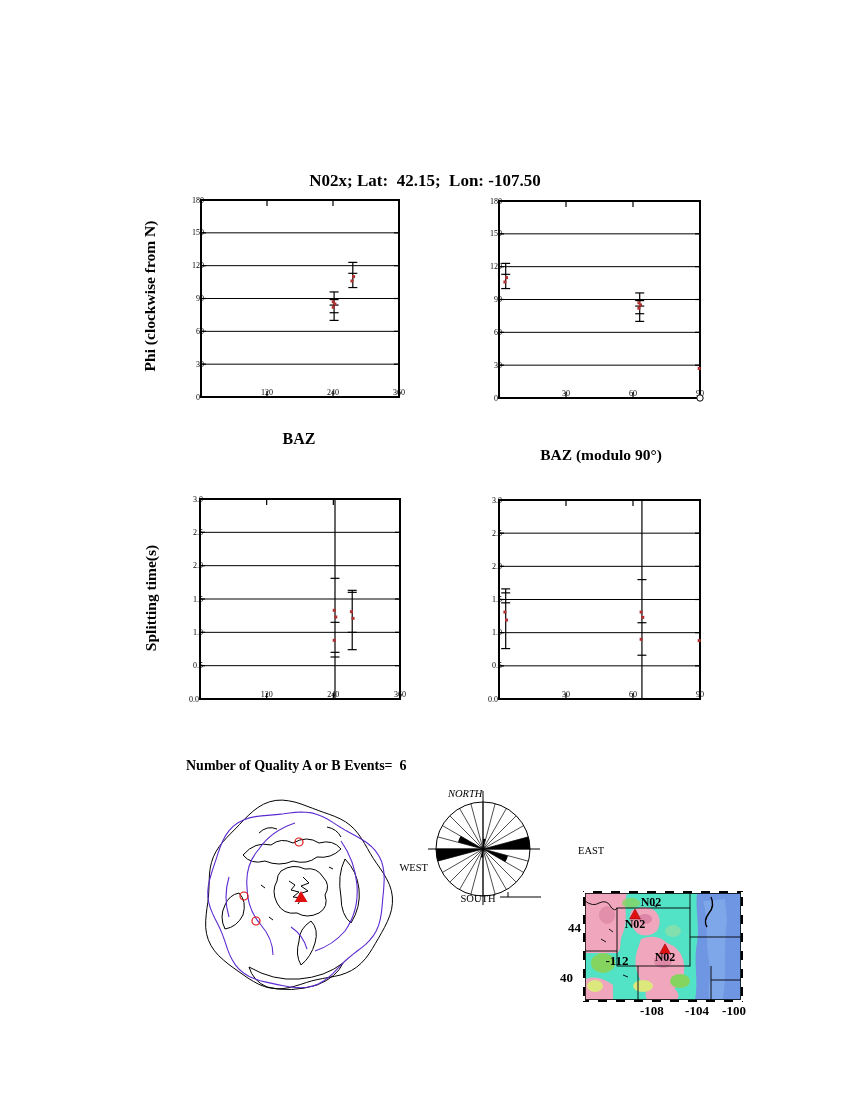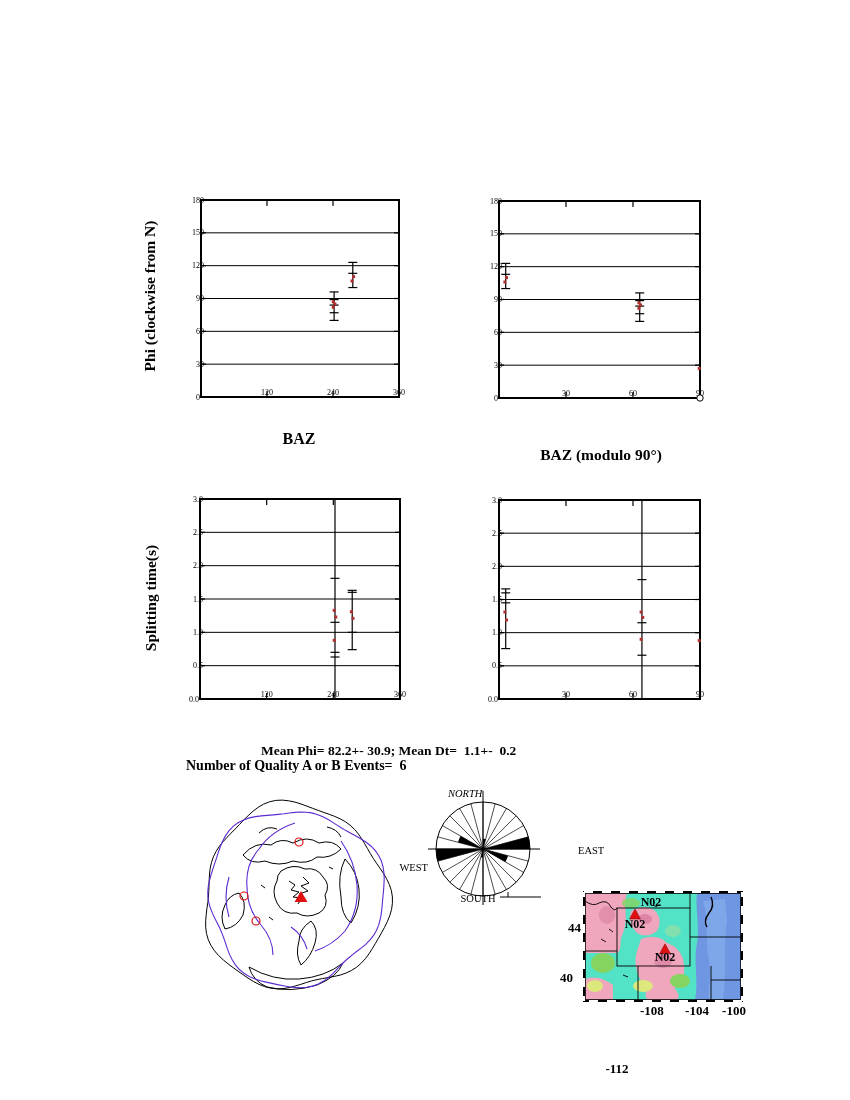--- a/index.html
+++ b/index.html
@@ -20,31 +20,32 @@
   #rose-south{left:448px;top:893px;width:60px;text-align:center;}
   #rose-west{left:376px;top:862px;width:52px;text-align:right;}
   #rose-east{left:532px;top:845px;width:52px;text-align:left;margin-left:46px;}
   .n02{font-size:12px;font-weight:bold;width:40px;text-align:center;}
   #map-n02-1{left:631px;top:895px;}
   #map-n02-2{left:615px;top:917px;}
   #map-n02-3{left:645px;top:950px;}
   .map-tick{font-size:13px;font-weight:bold;}
   #map-y-44{left:560px;top:920px;width:21px;text-align:right;}
   #map-y-40{left:560px;top:970px;width:21px;}
-  #map-x-1{left:597px;top:1061px;width:40px;text-align:center;}
+  #map-x-1{left:597px;top:953px;width:40px;text-align:center;}
   #map-x-2{left:640px;top:1003px;width:40px;text-align:left;}
   #map-x-3{left:677px;top:1003px;width:40px;text-align:center;}
   #map-x-4{left:714px;top:1003px;width:40px;text-align:center;}
   svg{position:absolute;}
 </style>
 </head>
 <body>
 
 <div class="page">
 
+  <div class="lbl" id="title">N02x; Lat:  42.15;  Lon: -107.50</div>
 
   <div class="lbl" id="ylabel-phi">Phi (clockwise from N)</div>
   <div class="lbl" id="ylabel-dt">Splitting time(s)</div>
   <div class="lbl" id="xlabel-baz">BAZ</div>
   <div class="lbl" id="xlabel-bazmod">BAZ (modulo 90°)</div>
 
   <svg id="charts" width="850" height="1100" viewBox="0 0 850 1100" style="left:0;top:0;">
       <g>
         <line x1="201" y1="364.1666666666667" x2="399" y2="364.1666666666667" stroke="#000" stroke-width="1"></line>
         <line x1="201" y1="364.1666666666667" x2="206" y2="364.1666666666667" stroke="#000" stroke-width="1.2"></line>
@@ -266,21 +267,20 @@
           <rect x="639.6333333333334" y="610.6033333333334" width="3" height="3" fill="#b03030"></rect>
           <rect x="641.2333333333333" y="615.91" width="3" height="3" fill="#b03030"></rect>
           <rect x="639.6333333333334" y="637.8" width="3" height="3" fill="#b03030"></rect>
         </g>
         <g>
           <rect x="697.7" y="639.1266666666667" width="3" height="3" fill="#b03030"></rect>
         </g>
       </g>
     </svg>
 
-  <div class="lbl" id="summary-line1">Mean Phi= 82.2+- 30.9; Mean Dt=  1.1+-  0.2</div>
   <div class="lbl" id="summary-line2">Number of Quality A or B Events=  6</div>
 
   <svg id="globe" width="200" height="200" viewBox="0 0 200 200" style="left:195px;top:797px;">
     <g id="globe-decor" fill="none" stroke="#000" stroke-width="1">
       <path d="M48,58 Q60,44 76,48 Q86,40 98,46 Q112,38 124,46 Q138,42 146,52 Q136,62 122,60 Q112,68 98,64 Q84,70 70,64 Q56,68 48,58 Z"></path>
       <path d="M86,74 Q98,66 110,72 Q122,70 128,80 Q136,88 130,98 Q134,110 124,116 Q112,122 102,116 Q88,118 82,106 Q76,94 82,84 Q82,78 86,74 Z"></path>
       <path d="M94,84 l6,4 l-4,5 l8,2 l-6,5 l9,1 l-4,6"></path>
       <path d="M108,80 l6,6 l-8,3 l7,5 l-9,3"></path>
       <path d="M116,124 Q124,132 120,146 Q116,160 106,168 Q100,158 104,144 Q104,132 116,124 Z"></path>
       <path d="M44,96 Q52,104 48,118 Q42,130 30,132 Q24,120 30,108 Q34,98 44,96 Z"></path>

